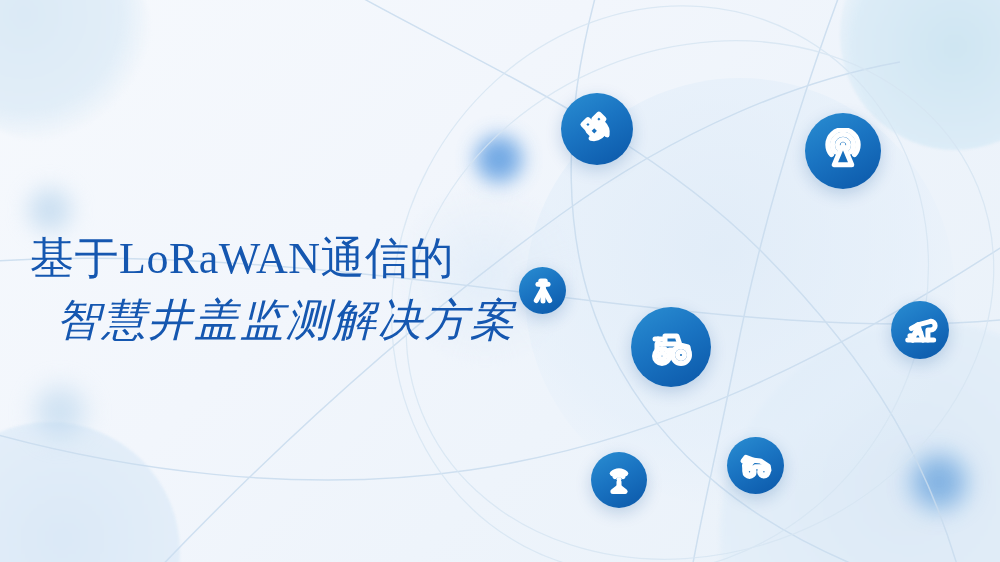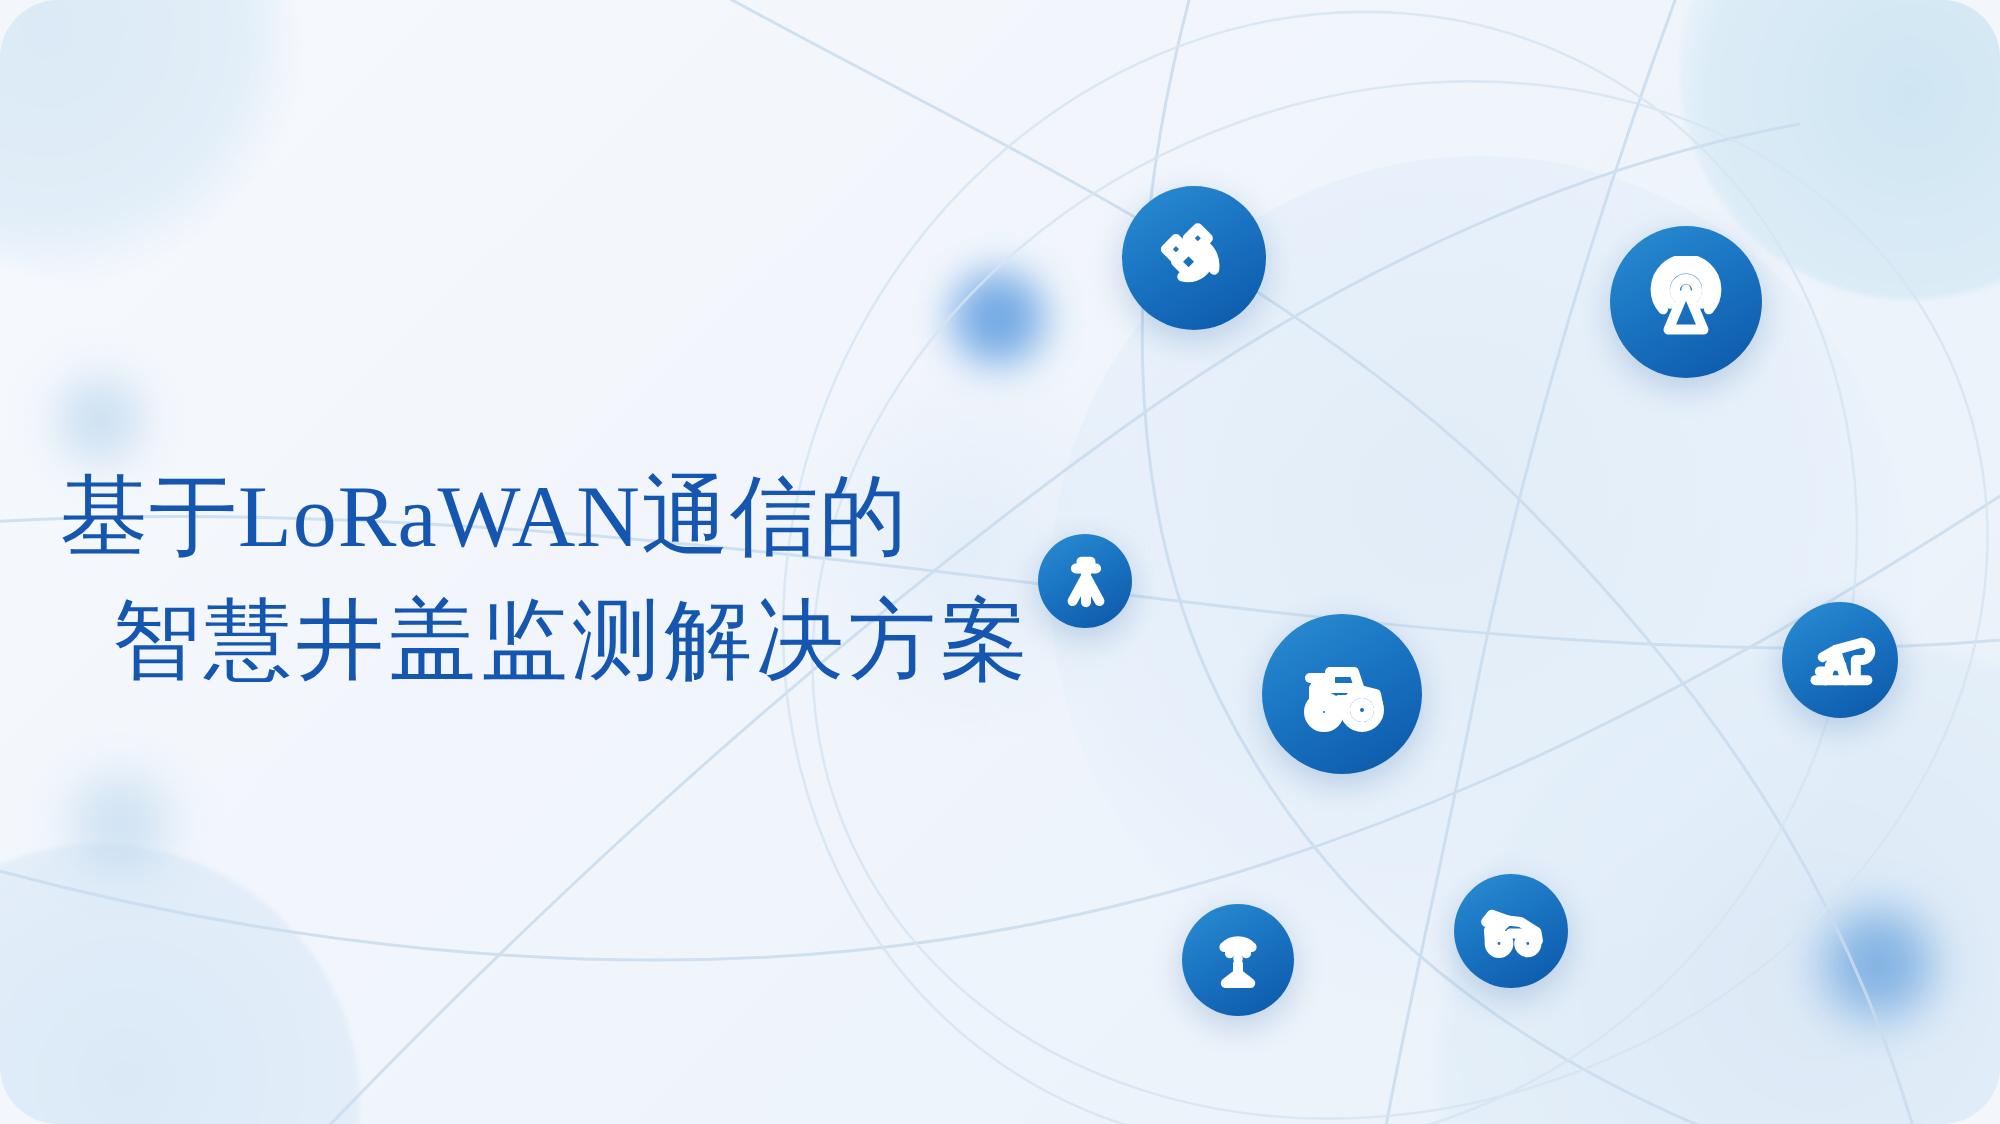--- a/index.html
+++ b/index.html
@@ -5,21 +5,20 @@
   html,body{margin:0;padding:0;}
   body{
     width:1000px;height:562px;overflow:hidden;
     font-family:"Liberation Sans", sans-serif;
     background:#f3f7fc;
   }
   #slide{
     position:relative;width:1000px;height:562px;overflow:hidden;
     background:
       linear-gradient(135deg,#f6f9fd 0%,#f2f6fc 38%,#eef4fb 62%,#e9f1f9 100%);
-    border-radius: 29px;
   }
 
   
   .blob{position:absolute;border-radius:50%;pointer-events:none;}
   .blob-tl{
     left:-60px;top:-70px;width:210px;height:210px;
     background:radial-gradient(circle at 40% 40%, #dbeaf6 0%, #e2eef8 55%, rgba(235,243,251,0) 72%);
     filter:blur(2px);
   }
   .blob-tr{
@@ -80,21 +79,21 @@
   
   #title-block{
     position:absolute;left:30px;top:228px;width:540px;
     font-family:"Liberation Serif","DejaVu Serif",serif;
     color:#1557b0;
   }
   .title-line{
     font-size:44px;line-height:62px;font-weight:400;
     letter-spacing:.5px;white-space:nowrap;
   }
-  .title-line.l2{padding-left:26px;letter-spacing:2px;}
+  .title-line.l2{padding-left:26px;letter-spacing:2px;font-style:italic;}
 </style>
 </head>
 <body>
 
 <div id="slide">
 
   <div class="blob blob-tl"></div>
   <div class="blob blob-tr"></div>
   <div class="blob blob-bl"></div>
   <div class="blob blob-br"></div>

